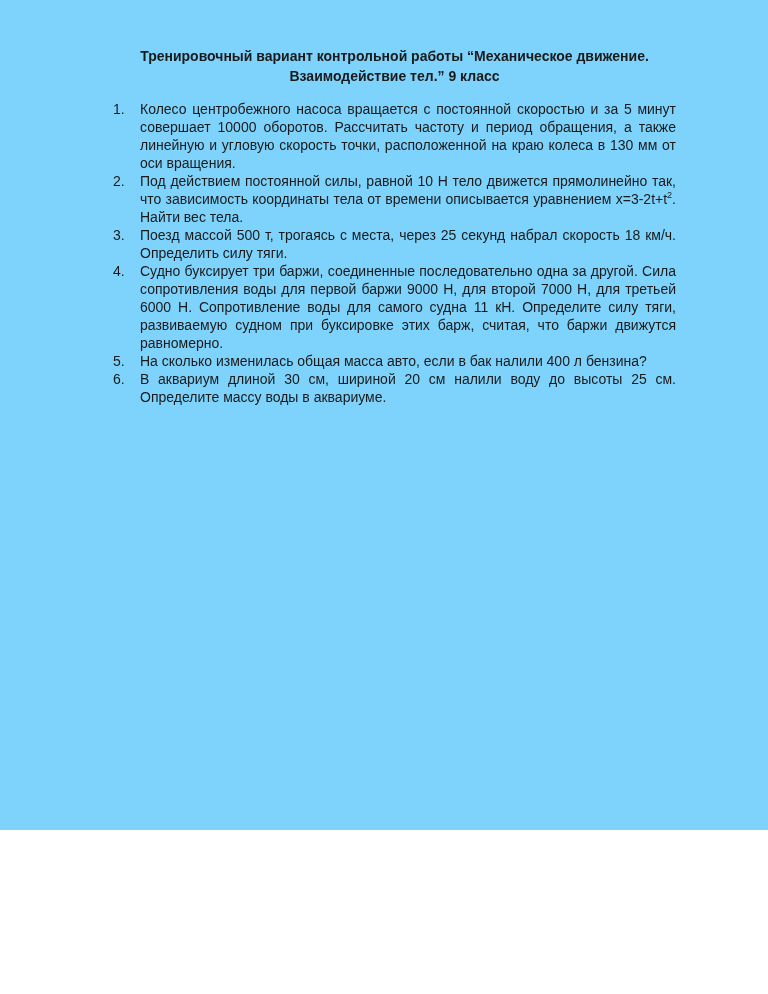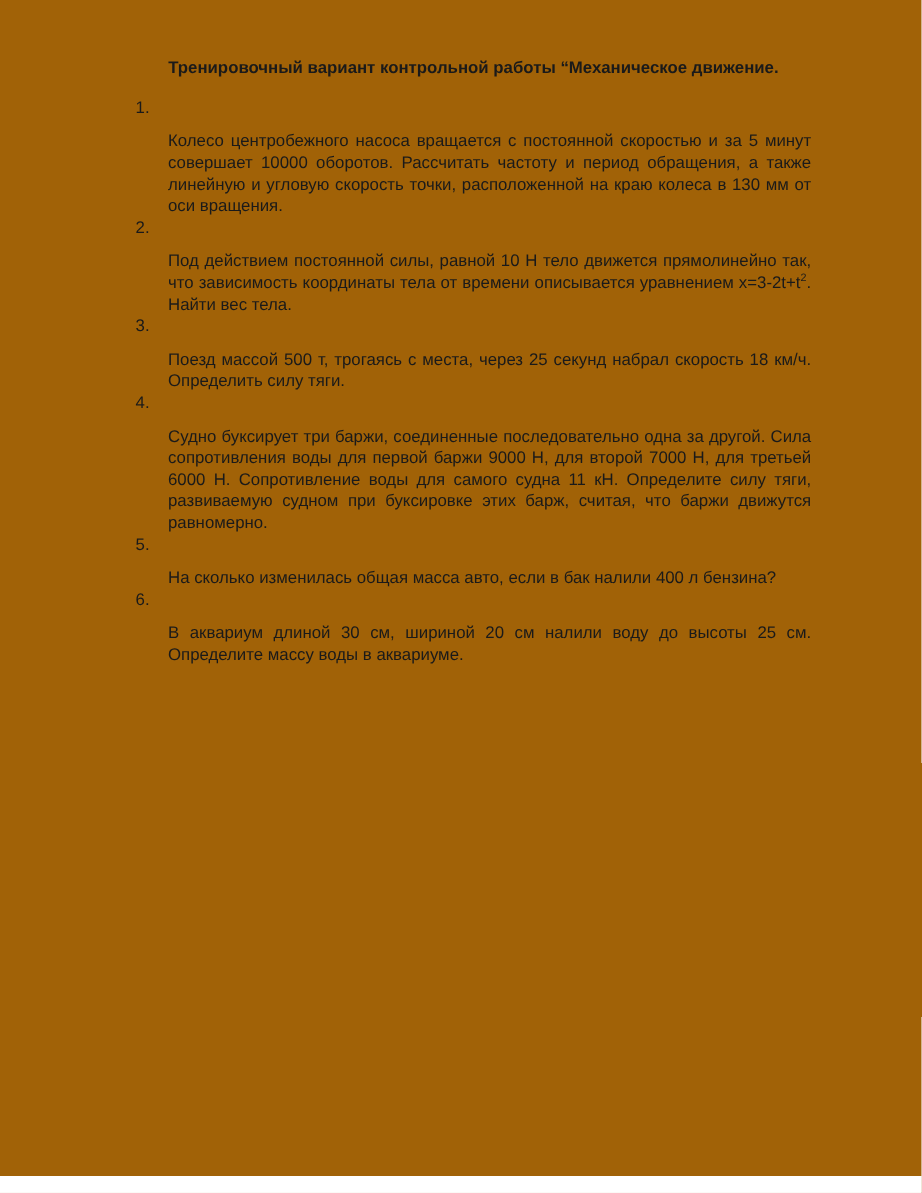--- a/index.html
+++ b/index.html
@@ -10,23 +10,23 @@
   body {
     width: 768px;
     height: 994px;
     font-family: "Liberation Sans", sans-serif;
     color: #1a1a1a;
     overflow: hidden;
   }
   .doc {
     box-sizing: border-box;
     width: 768px;
-    height: 980px;
+    height: 830px;
     padding: 46px 92px 0 113px;
-    background: #a16207;
+    background: #7dd3fc;
   }
   .title {
     text-align: center;
     font-weight: bold;
     font-size: 14px;
     line-height: 20px;
     margin: 0 0 14px 0;
   }
   ol.problems {
     margin: 0;
@@ -39,34 +39,34 @@
     display: flex;
     align-items: flex-start;
   }
   .problem .num {
     flex: 0 0 27px;
     width: 27px;
   }
   .problem .text {
     flex: 1 1 auto;
     text-align: justify;
-    margin-top: 28px;
   }
   .problem .text sup {
     font-size: 9px;
     line-height: 0;
     vertical-align: super;
   }
 </style>
 </head>
 <body style="color: rgb(26, 26, 26); background: rgb(255, 255, 255);">
 
 <div class="doc">
   <div class="title">
     <div>Тренировочный вариант контрольной работы “Механическое движение.</div>
+    <div>Взаимодействие тел.” 9 класс</div>
   </div>
   <ol class="problems" id="problem-list">
   <li class="problem">
     <span class="num">1.</span>
     <span class="text"><span>Колесо центробежного насоса вращается с постоянной скоростью и за 5 минут совершает 10000 оборотов. Рассчитать частоту и период обращения, а также линейную и угловую скорость точки, расположенной на краю колеса в 130 мм от оси вращения.</span></span>
   </li>
 
   <li class="problem">
     <span class="num">2.</span>
     <span class="text"><span>Под действием постоянной силы, равной 10 Н тело движется прямолинейно так, что зависимость координаты тела от времени описывается уравнением x=3-2t+t</span><sup>2</sup><span>. Найти вес тела.</span></span>

